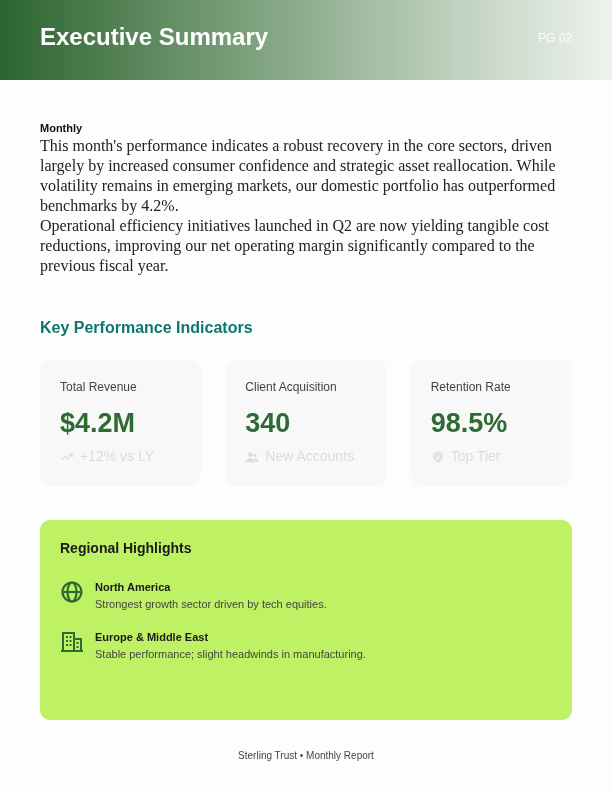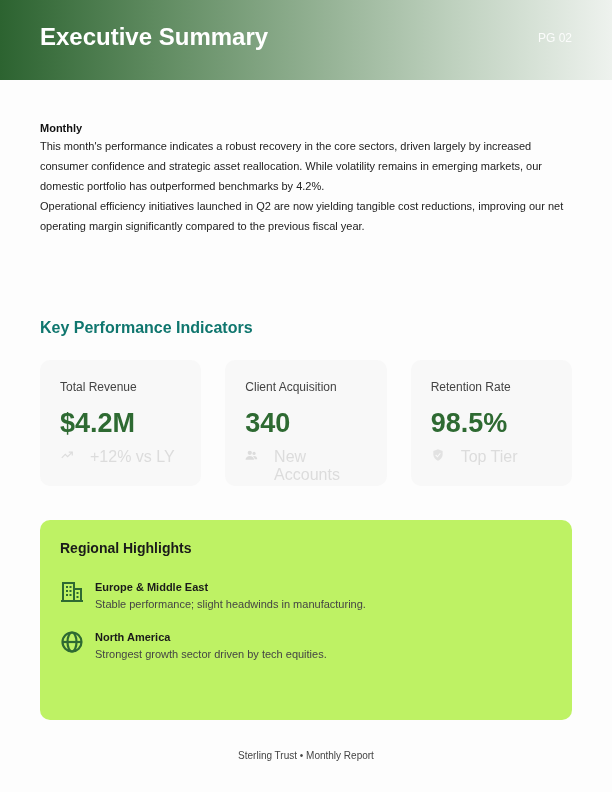--- a/index.html
+++ b/index.html
@@ -4,27 +4,27 @@
 <style>
   * { box-sizing: border-box; margin: 0; padding: 0; }
   html, body { width: 612px; height: 792px; background: #fdfdfd; font-family: "Liberation Sans", sans-serif; color: #222; overflow: hidden; }
   .page { position: relative; width: 536px; height: 792px; background: #fdfdfd; }
   .header { position: absolute; left: 0; top: 0; width: 612px; height: 80px;
     background: linear-gradient(90deg, #2c6330 0%, #5e8a5f 25%, #8fae8f 50%, #c0d2c0 75%, #eef2ee 100%); }
   .header .title { position: absolute; left: 40px; top: 23px; font-size: 24px; font-weight: bold; color: #ffffff; }
   .header .pg { position: absolute; right: 40px; top: 31px; font-size: 12px; color: #ffffff; opacity: 0.9; }
   .overview { position: absolute; left: 40px; top: 122px; width: 532px; }
   .overview h3 { font-size: 11px; font-weight: bold; color: #111; margin-bottom: 2px; }
-  .overview p { font-size: 11px; line-height: 20px; color: #222; }
+  .overview p { font-size: 16px; line-height: 20px; color: #222; font-family: Liberation Serif, serif; }
   .kpi-title { position: absolute; left: 40px; top: 319px; font-size: 16px; font-weight: bold; color: #0f766e; }
   .kpis { position: absolute; left: 40px; top: 360px; width: 532px; display: flex; gap: 24px; }
   .kpi { flex: 1; height: 126px; background: #f8f8f8; border-radius: 10px; padding: 20px 20px; }
   .kpi .label { font-size: 12px; color: #444; }
   .kpi .value { font-size: 27px; font-weight: bold; color: #2e6a32; margin-top: 14px; }
-  .kpi .sub { display: flex; align-items: flex-start; gap: 16px; margin-top: 9px; font-size: 16px; color: #dcdcdc; }
+  .kpi .sub { display: flex; align-items: flex-end; gap: 6px; margin-top: 9px; font-size: 14px; color: #dcdcdc; }
   .kpi .sub svg { width: 14px; height: 14px; }
   .regional { position: absolute; left: 40px; top: 520px; width: 532px; height: 200px; background: #bef264; border-radius: 10px; padding: 20px; }
   .regional h2 { font-size: 14px; font-weight: bold; color: #1a1a1a; margin-top: 0px; }
   .region { position: relative; height: 50px; }
   .region .icon { position: absolute; left: 0; top: 2px; width: 24px; height: 24px; }
   .region .name { position: absolute; left: 35px; top: 3px; font-size: 11px; font-weight: bold; color: #1a1a1a; }
   .region .desc { position: absolute; left: 35px; top: 20px; font-size: 11px; color: #444; }
   .regions { margin-top: 22px; }
   .footer { position: absolute; left: 0; width: 612px; top: 750px; text-align: center; font-size: 10px; color: #444; }
 </style>
@@ -81,45 +81,45 @@
           </svg>
         <span>Top Tier</span>
       </div>
     </div>
   </div>
 
   <div class="regional">
     <h2>Regional Highlights</h2>
     <div class="regions">
       <div class="region">
+        <svg class="icon" viewBox="0 0 24 24" fill="none" stroke="#2e6a32" stroke-width="2.2">
+            <circle cx="12" cy="12" r="9.5"></circle>
+            <ellipse cx="12" cy="12" rx="4.5" ry="9.5"></ellipse>
+            <line x1="2.5" y1="12" x2="21.5" y2="12"></line>
+          </svg>
+        <div class="name">North America</div>
+        <div class="desc">Strongest growth sector driven by tech equities.</div>
+      </div>
+      <div class="region">
         <svg class="icon" viewBox="0 0 24 24" fill="none" stroke="#2e6a32" stroke-width="2">
             <rect x="3" y="3" width="11" height="18"></rect>
             <rect x="14" y="9" width="7" height="12"></rect>
             <line x1="1" y1="21" x2="23" y2="21"></line>
             <g fill="#2e6a32" stroke="none">
               <rect x="6" y="6" width="2" height="2"></rect>
               <rect x="9.5" y="6" width="2" height="2"></rect>
               <rect x="6" y="10" width="2" height="2"></rect>
               <rect x="9.5" y="10" width="2" height="2"></rect>
               <rect x="6" y="14" width="2" height="2"></rect>
               <rect x="9.5" y="14" width="2" height="2"></rect>
               <rect x="16.5" y="12" width="2" height="2"></rect>
               <rect x="16.5" y="16" width="2" height="2"></rect>
             </g>
           </svg>
         <div class="name">Europe &amp; Middle East</div>
         <div class="desc">Stable performance; slight headwinds in manufacturing.</div>
       </div>
-      <div class="region">
-        <svg class="icon" viewBox="0 0 24 24" fill="none" stroke="#2e6a32" stroke-width="2.2">
-            <circle cx="12" cy="12" r="9.5"></circle>
-            <ellipse cx="12" cy="12" rx="4.5" ry="9.5"></ellipse>
-            <line x1="2.5" y1="12" x2="21.5" y2="12"></line>
-          </svg>
-        <div class="name">North America</div>
-        <div class="desc">Strongest growth sector driven by tech equities.</div>
-      </div>
     </div>
   </div>
 
   <div class="footer">Sterling Trust • Monthly Report</div>
 
 </div>
 
 </body></html>

